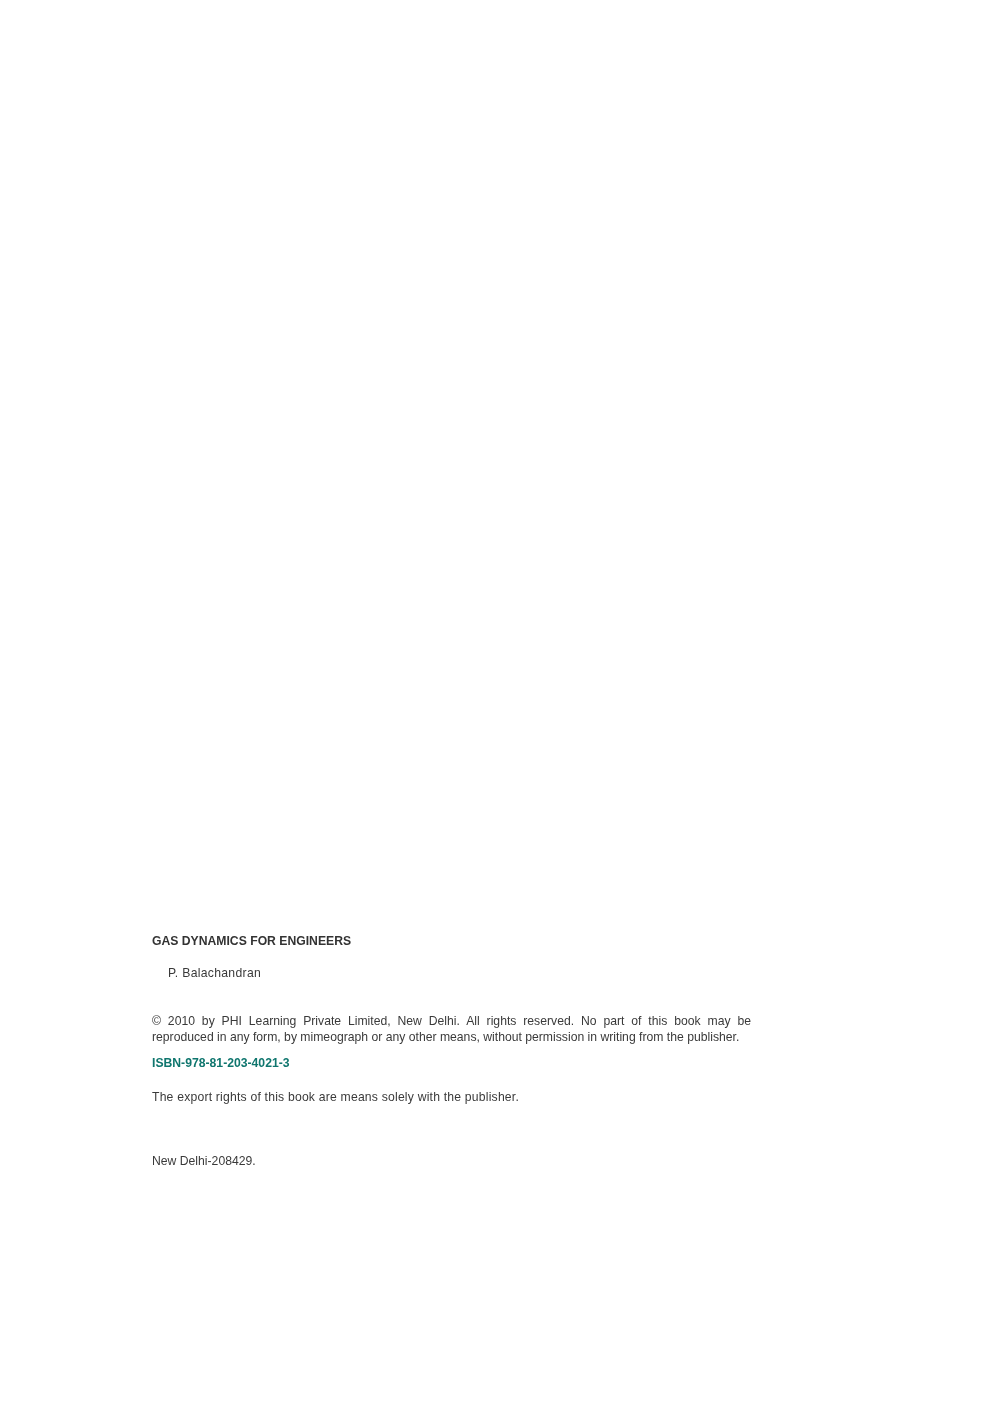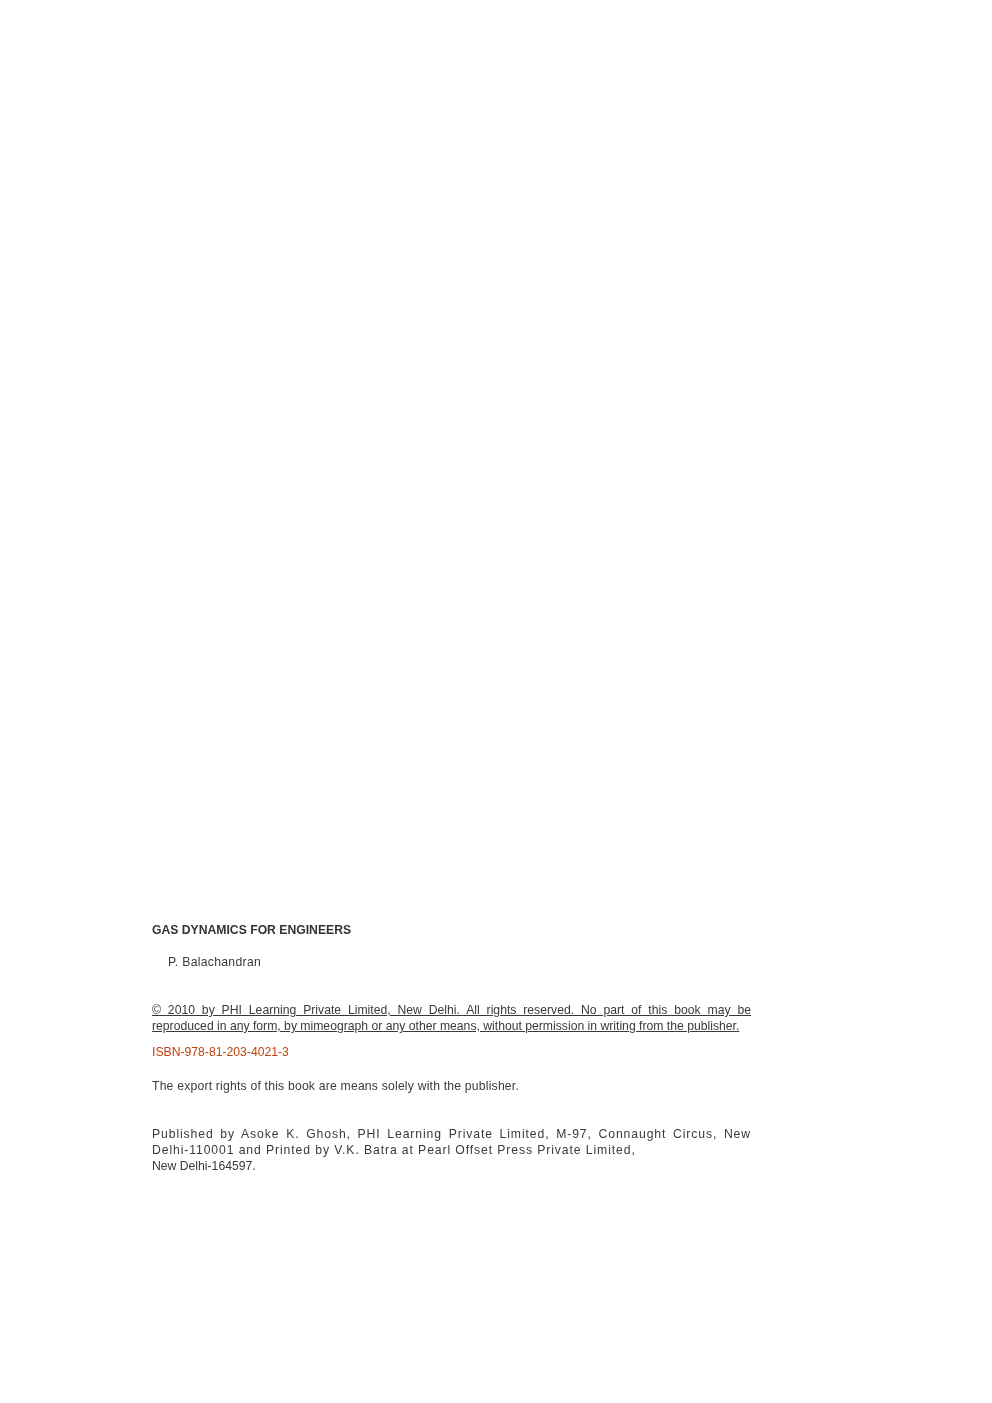--- a/index.html
+++ b/index.html
@@ -10,21 +10,21 @@
     body {
       width: 992px;
       height: 1403px;
       position: relative;
       overflow: hidden;
       font-family: "Liberation Sans", sans-serif;
       color: #3a3a3a;
     }
     .page {
       position: absolute;
-      left: 0; top: 0;
+      left: 0; top: 11px;
       width: 992px; height: 1247px;
       background: #ffffff;
     }
     .imprint {
       position: absolute;
       left: 152px;
       top: 922px;
       width: 599px;
       font-size: 12.2px;
       line-height: 16px;
@@ -34,26 +34,25 @@
       margin: 0;
       color: #333333;
     }
     .author {
       margin: 16px;
       letter-spacing: 0.3px;
     }
     .copyright {
       margin: 32px 0 0 0;
       text-align: justify;
-      text-decoration: underline;
     }
     .isbn {
       margin: 10px 0 0 0;
-      font-weight: normal;
-      color: #c2410c;
+      font-weight: bold;
+      color: #0f766e;
     }
     .export {
       margin: 18px 0 0 0;
       letter-spacing: 0.2px;
     }
     .published {
       margin: 32px 0 0 0;
       text-align: justify;
       letter-spacing: 0.9px;
     }
@@ -65,17 +64,17 @@
 <body>
 
 <div class="page">
   <div class="imprint">
     <p class="title">GAS DYNAMICS FOR ENGINEERS</p>
     <p class="author">P. Balachandran</p>
     <p class="copyright">© 2010 by PHI Learning Private Limited, New Delhi. All rights reserved. No part of this book may be reproduced in any form, by mimeograph or any other means, without permission in writing from the publisher.</p>
     <p class="isbn">ISBN-978-81-203-4021-3</p>
     <p class="export">The export rights of this book are means solely with the publisher.</p>
     <p class="published">
-      <span>Published by Asoke K. Ghosh, PHI Learning Private Limited, M-97, Connaught Circus, New Delhi-110001 and Printed by V.K. Batra at Pearl Offset Press Private Limited,</span><br>
-      <span class="last">New Delhi-164597.</span>
+      <br>
+      <span class="last">New Delhi-208429.</span>
     </p>
   </div>
 </div>
 
 </body></html>

